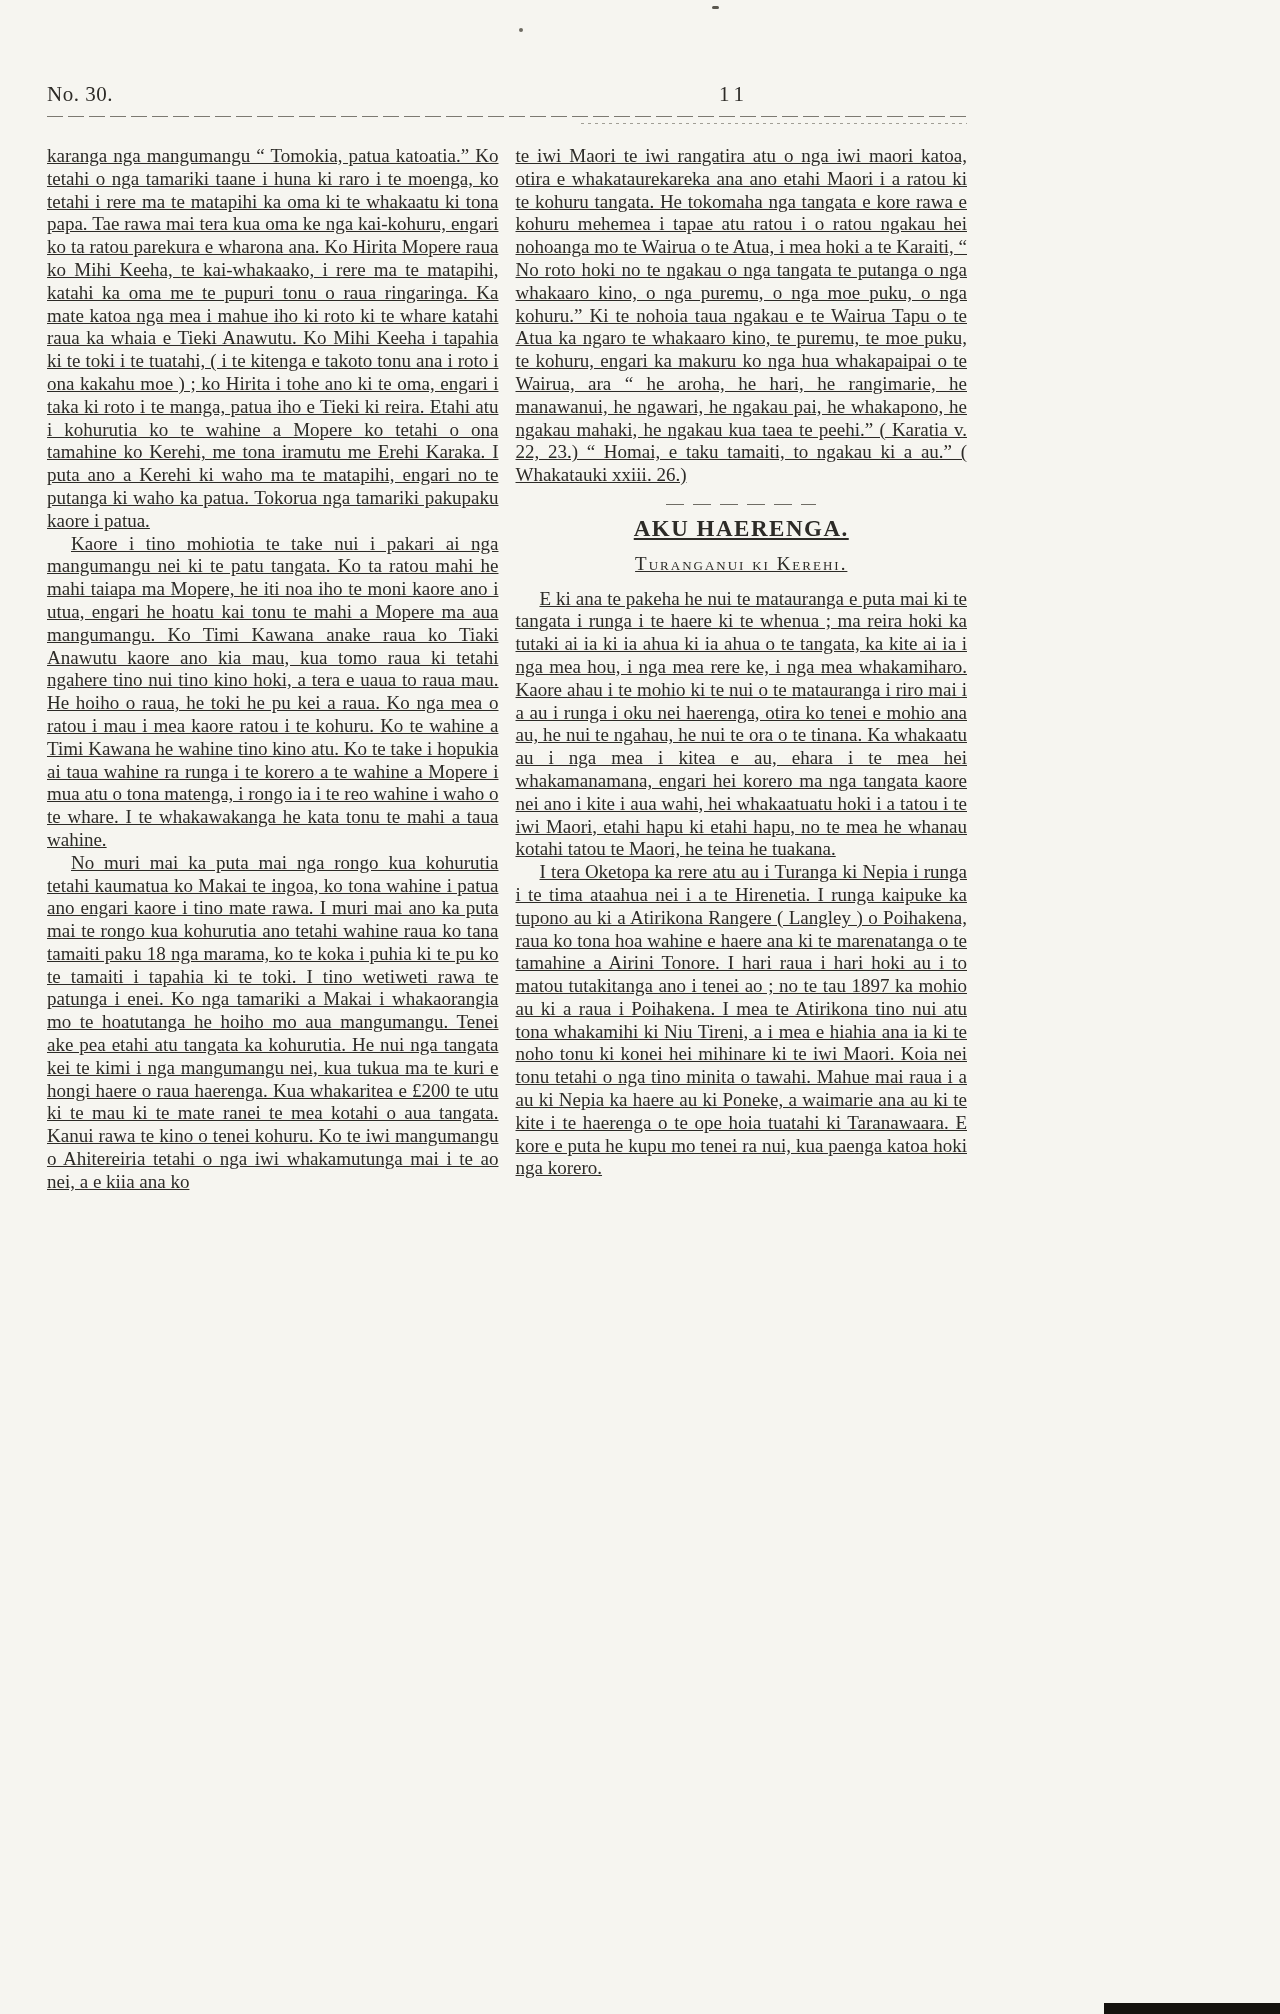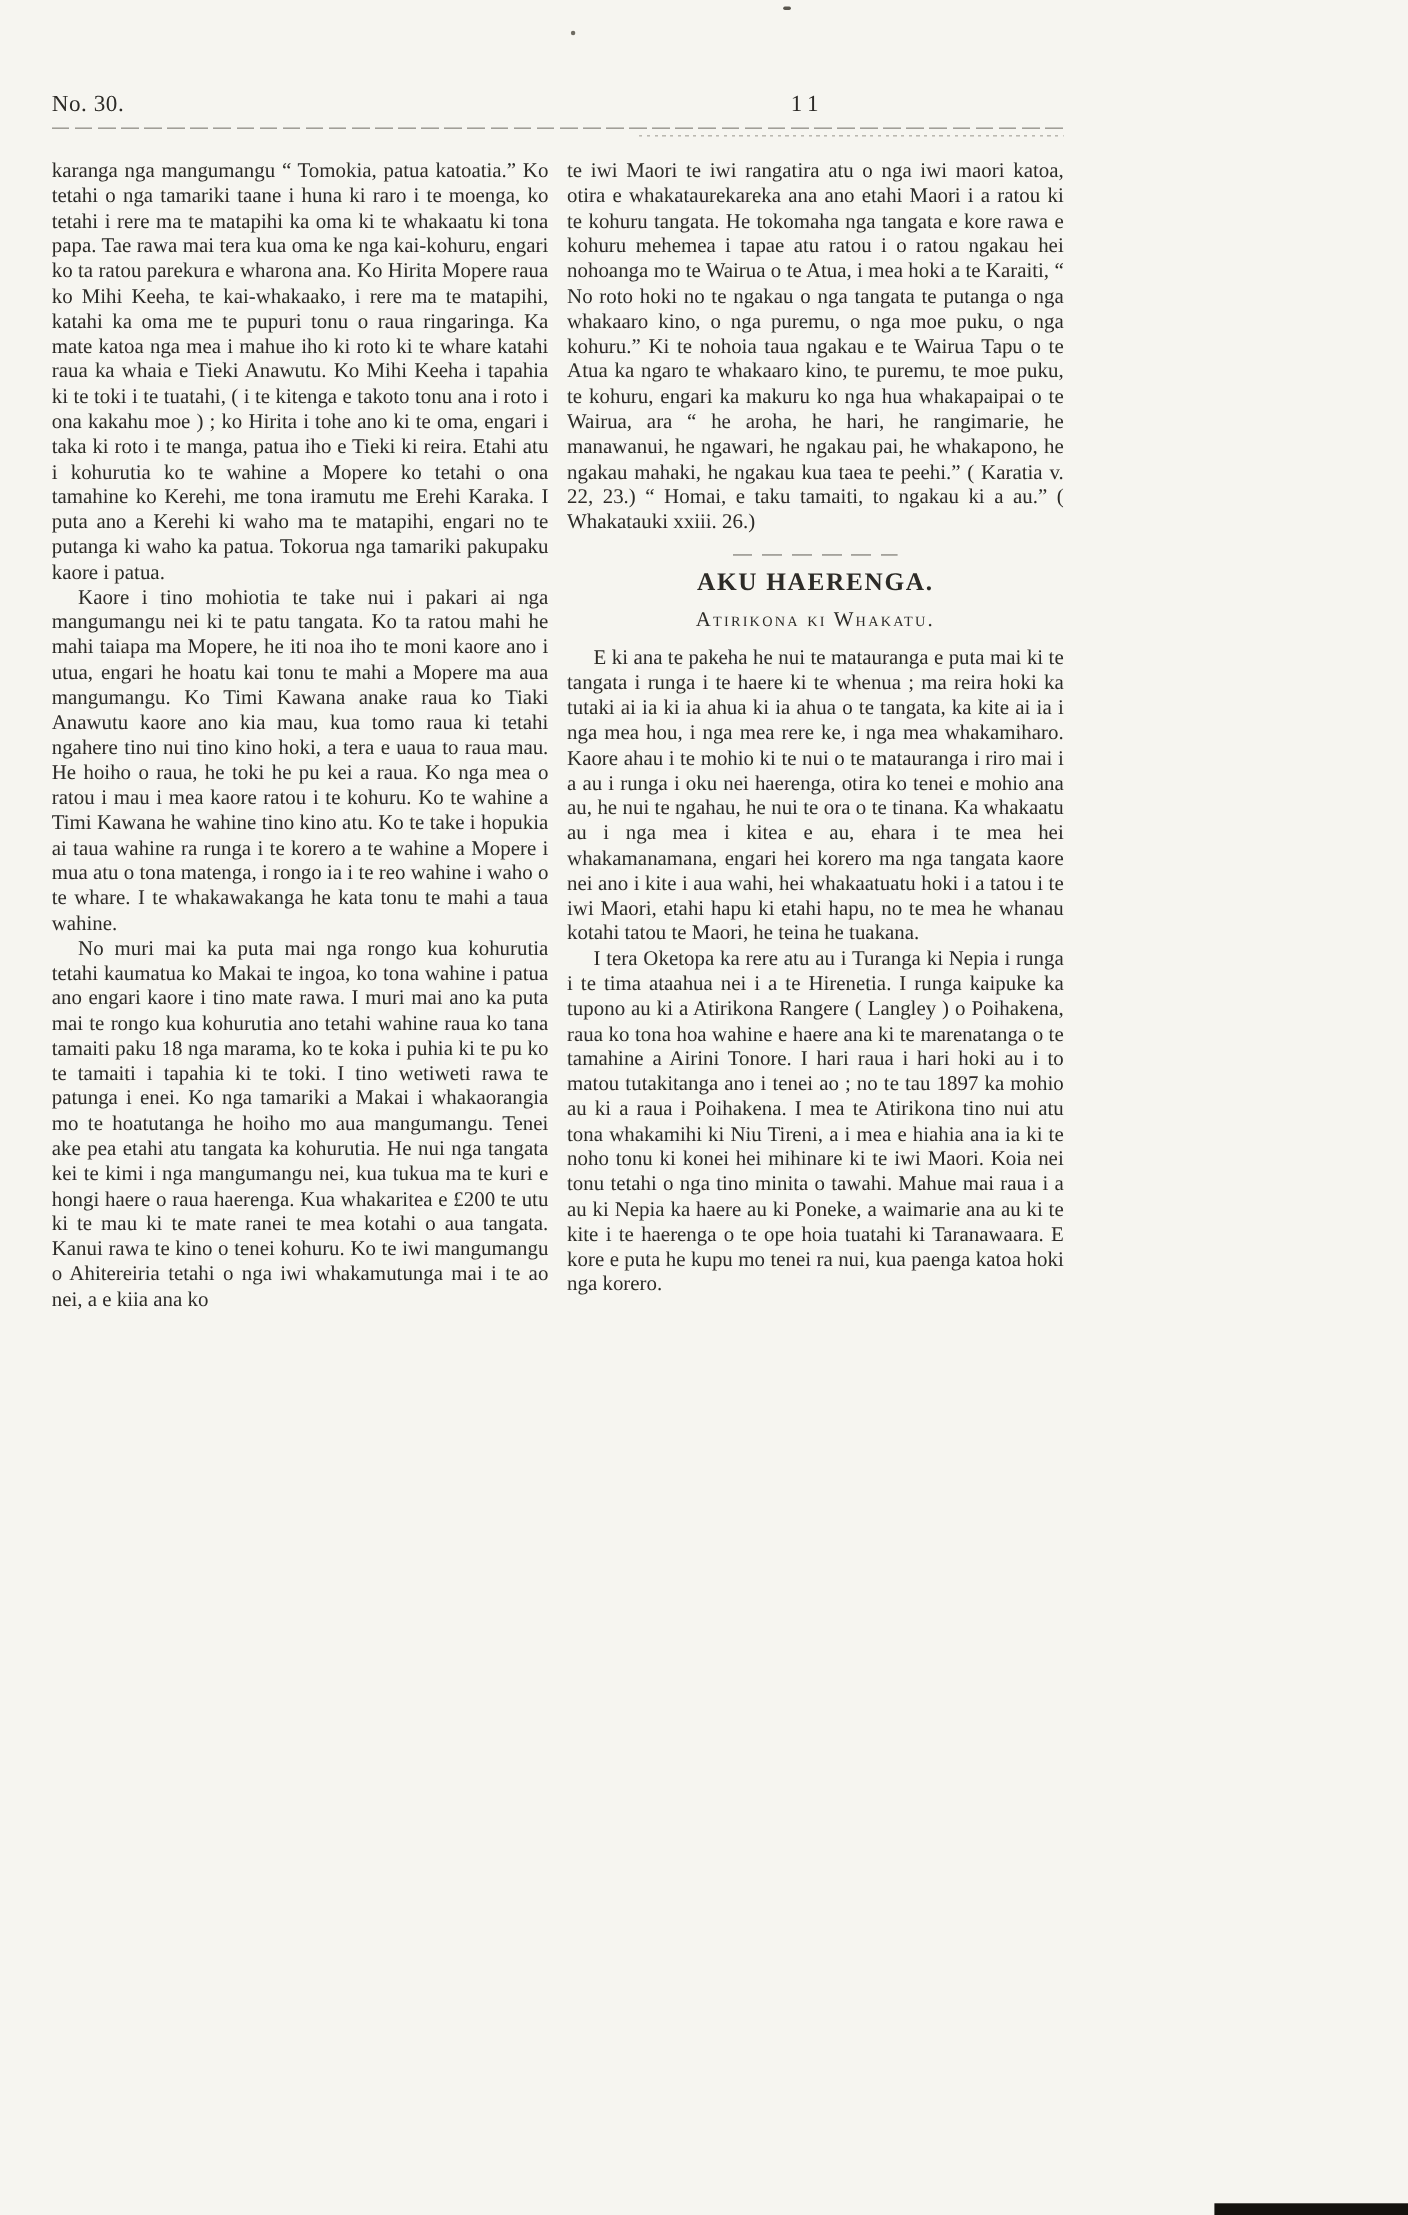--- a/index.html
+++ b/index.html
@@ -48,20 +48,21 @@
   .rule-fragment {
     margin-top:6px;
     margin-left:58%;
     height:1px;
     background:repeating-linear-gradient(90deg,#a19e95 0 3px, transparent 3px 7px);
   }
   .columns {
     display:flex;
     gap:17px;
     margin-top:21px;
+    text-decoration:underline;
   }
   .col {
     width:451.5px;
     font-size:19px;
     line-height:22.8px;
     text-align:justify;
   }
   .para { margin:0; hyphens:none; }
   .indent { text-indent:24px; }
   .divider {
@@ -128,21 +129,21 @@
       <p class="para indent">Kaore i tino mohiotia te take nui i pakari ai nga mangumangu nei ki te patu tangata.  Ko ta ratou mahi he mahi taiapa ma Mopere, he iti noa iho te moni kaore ano i utua, engari he hoatu kai tonu te mahi a Mopere ma aua mangumangu.  Ko Timi Kawana anake raua ko Tiaki Anawutu kaore ano kia mau, kua tomo raua ki tetahi ngahere tino nui tino kino hoki, a tera e uaua to raua mau.  He hoiho o raua, he toki he pu kei a raua.  Ko nga mea o ratou i mau i mea kaore ratou i te kohuru. Ko te wahine a Timi Kawana he wahine tino kino atu.  Ko te take i hopukia ai taua wahine ra runga i te korero a te wahine a Mopere i mua atu o tona matenga, i rongo ia i te reo wahine i waho o te whare.  I te whakawakanga he kata tonu te mahi a taua wahine.</p>
       <p class="para indent">No muri mai ka puta mai nga rongo kua kohurutia tetahi kaumatua ko Makai te ingoa, ko tona wahine i patua ano engari kaore i tino mate rawa.  I muri mai ano ka puta mai te rongo kua kohurutia ano tetahi wahine raua ko tana tamaiti paku 18 nga marama, ko te koka i puhia ki te pu ko te tamaiti i tapahia ki te toki.  I tino wetiweti rawa te patunga i enei.  Ko nga tamariki a Makai i whakaorangia mo te hoatutanga he hoiho mo aua mangumangu.  Tenei ake pea etahi atu tangata ka kohurutia.  He nui nga tangata kei te kimi i nga mangumangu nei, kua tukua ma te kuri e hongi haere o raua haerenga.  Kua whakaritea e £200 te utu ki te mau ki te mate ranei te mea kotahi o aua tangata.  Kanui rawa te kino o tenei kohuru.  Ko te iwi mangumangu o Ahitereiria tetahi o nga iwi whakamutunga mai i te ao nei, a e kiia ana ko</p>
     </section>
 
     <section class="col">
       <p class="para">te iwi Maori te iwi rangatira atu o nga iwi maori katoa, otira e whakataurekareka ana ano etahi Maori i a ratou ki te kohuru tangata. He tokomaha nga tangata e kore rawa e kohuru mehemea i tapae atu ratou i o ratou ngakau hei nohoanga mo te Wairua o te Atua, i mea hoki a te Karaiti, “ No roto hoki no te ngakau o nga tangata te putanga o nga whakaaro kino, o nga puremu, o nga moe puku, o nga kohuru.”  Ki te nohoia taua ngakau e te Wairua Tapu o te Atua ka ngaro te whakaaro kino, te puremu, te moe puku, te kohuru, engari ka makuru ko nga hua whakapaipai o te Wairua, ara “ he aroha, he hari, he rangimarie, he manawanui, he ngawari, he ngakau pai, he whakapono, he ngakau mahaki, he ngakau kua taea te peehi.”  ( Karatia v. 22, 23.)  “ Homai, e taku tamaiti, to ngakau ki a au.”  ( Whakatauki xxiii. 26.)</p>
 
       <div class="divider"></div>
 
       <h2 class="heading">AKU HAERENGA.</h2>
-      <h3 class="subheading">Atirikona ki Whakatu.</h3>
+      <h3 class="subheading">Turanganui ki Kerehi.</h3>
 
       <p class="para indent">E ki ana te pakeha he nui te matauranga e puta mai ki te tangata i runga i te haere ki te whenua ; ma reira hoki ka tutaki ai ia ki ia ahua ki ia ahua o te tangata, ka kite ai ia i nga mea hou, i nga mea rere ke, i nga mea whakamiharo.  Kaore ahau i te mohio ki te nui o te matauranga i riro mai i a au i runga i oku nei haerenga, otira ko tenei e mohio ana au, he nui te ngahau, he nui te ora o te tinana. Ka whakaatu au i nga mea i kitea e au, ehara i te mea hei whakamanamana, engari hei korero ma nga tangata kaore nei ano i kite i aua wahi, hei whakaatuatu hoki i a tatou i te iwi Maori, etahi hapu ki etahi hapu, no te mea he whanau kotahi tatou te Maori, he teina he tuakana.</p>
       <p class="para indent">I tera Oketopa ka rere atu au i Turanga ki Nepia i runga i te tima ataahua nei i a te Hirenetia.  I runga kaipuke ka tupono au ki a Atirikona Rangere ( Langley ) o Poihakena, raua ko tona hoa wahine e haere ana ki te marenatanga o te tamahine a Airini Tonore. I hari raua i hari hoki au i to matou tutakitanga ano i tenei ao ; no te tau 1897 ka mohio au ki a raua i Poihakena.  I mea te Atirikona tino nui atu tona whakamihi ki Niu Tireni, a i mea e hiahia ana ia ki te noho tonu ki konei hei mihinare ki te iwi Maori.  Koia nei tonu tetahi o nga tino minita o tawahi.  Mahue mai raua i a au ki Nepia ka haere au ki Poneke, a waimarie ana au ki te kite i te haerenga o te ope hoia tuatahi ki Taranawaara.  E kore e puta he kupu mo tenei ra nui, kua paenga katoa hoki nga korero.</p>
     </section>
 
   </main>
 </div>
 
 <div class="speck-1"></div>
 <div class="speck-2"></div>

